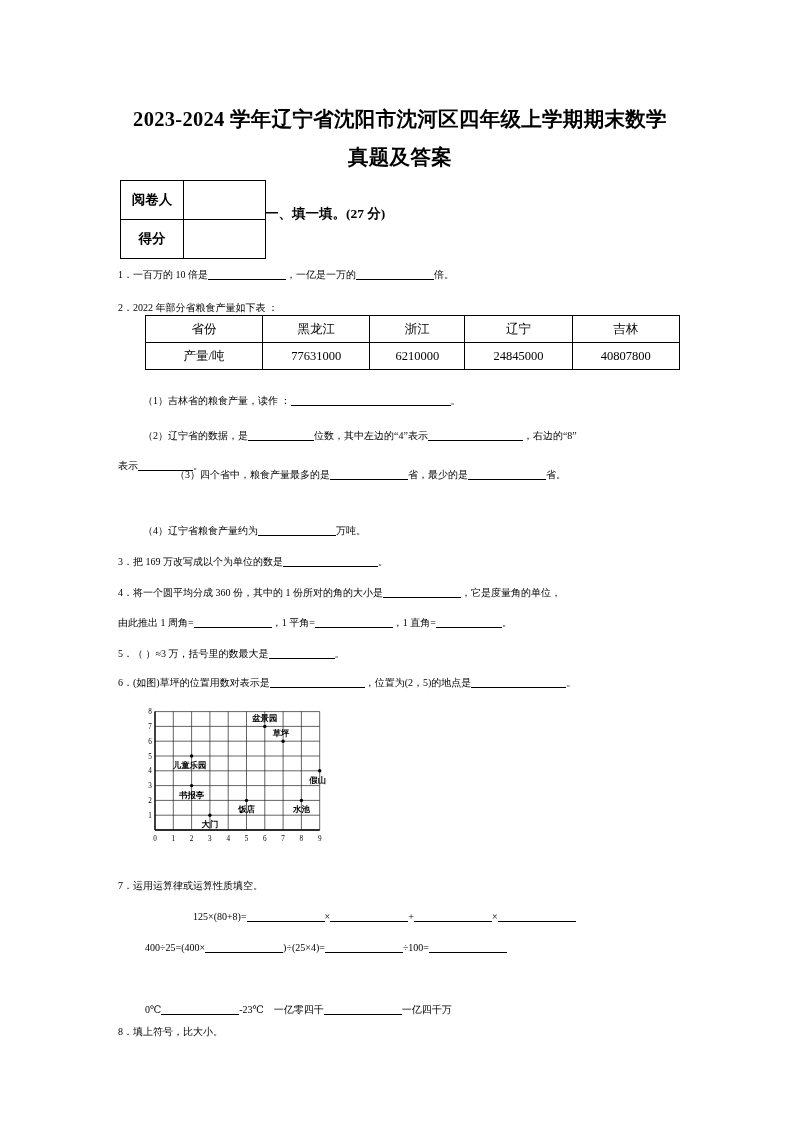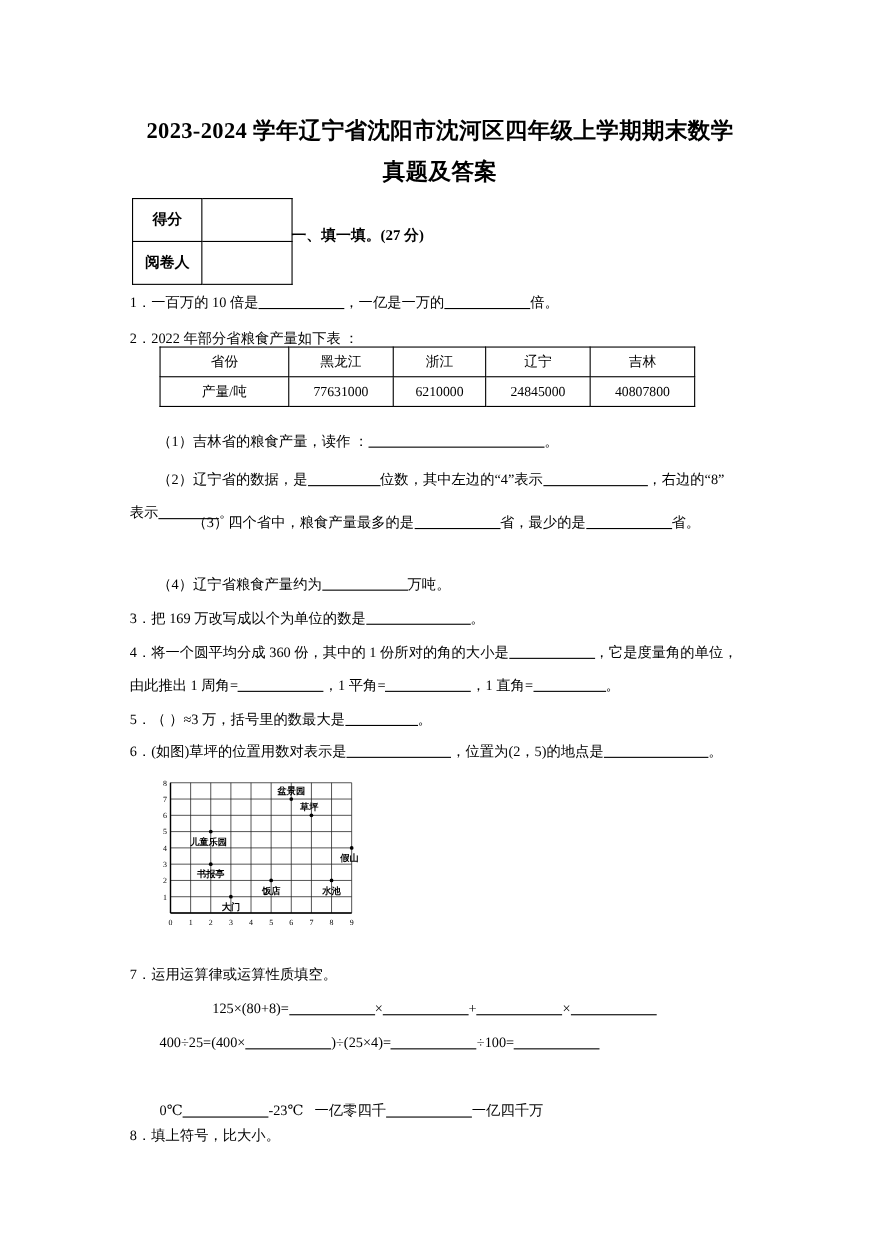--- a/index.html
+++ b/index.html
@@ -61,21 +61,21 @@
     position: absolute;
     left: 265px;
     top: 205px;
     font-size: 13.5px;
     font-weight: bold;
   }
 
   
   .q {
     position: absolute;
-    font-size: 13px;
+    font-size: 10px;
     line-height: 20px;
     white-space: nowrap;
   }
 
   .fill {
     display: inline-block;
     border-bottom: 1px solid #000;
     height: 14px;
     vertical-align: -2px;
   }
@@ -83,21 +83,21 @@
   .f-md { width: 66px; }
   .f-lg { width: 78px; }
   .f-xl { width: 95px; }
   .f-xxl { width: 160px; }
 
   
   .datatable {
     position: absolute;
     left: 145px;
     top: 315px;
-    width: 487px;
+    width: 535px;
     border-collapse: collapse;
     font-size: 12.5px;
   }
   .datatable td {
     border: 1px solid #000;
     height: 26px;
     text-align: center;
     vertical-align: middle;
     padding: 0 2px;
   }
@@ -119,25 +119,25 @@
 <div class="page">
 
   <div class="title">
     <span>2023-2024 学年辽宁省沈阳市沈河区四年级上学期期末数学</span>
     <span class="l2">真题及答案</span>
   </div>
 
   <table class="scorebox">
     <tbody>
         <tr>
+      <td class="lab">阅卷人</td>
+      <td class="blank"></td>
+    </tr>
+    <tr>
       <td class="lab">得分</td>
-      <td class="blank"></td>
-    </tr>
-    <tr>
-      <td class="lab">阅卷人</td>
       <td class="blank"></td>
     </tr>
   </tbody>
     </table>
 
   <div class="section-head">一、填一填。(27 分)</div>
 
   <div class="q" style="left:118px; top:265px;">
     <span>1．</span><span>一百万的 10 倍是</span><span class="fill f-lg"></span><span>，一亿是一万的</span><span class="fill f-lg"></span><span>倍。</span>
   </div>

